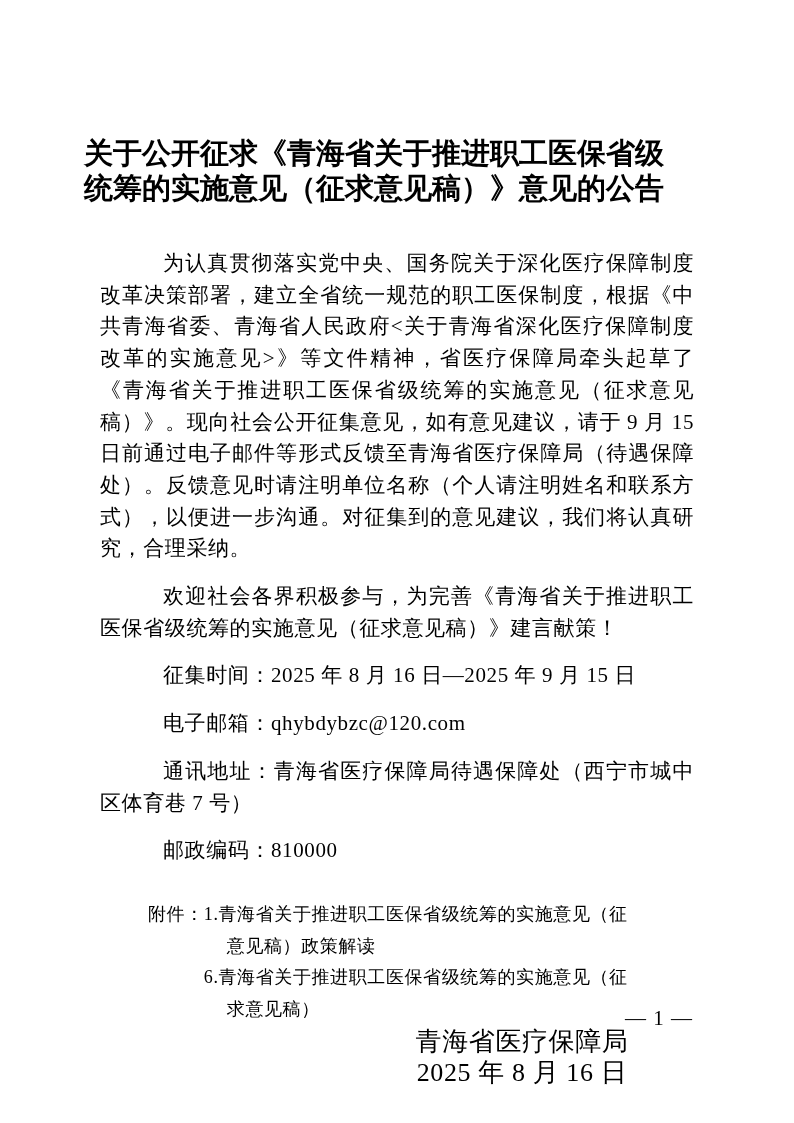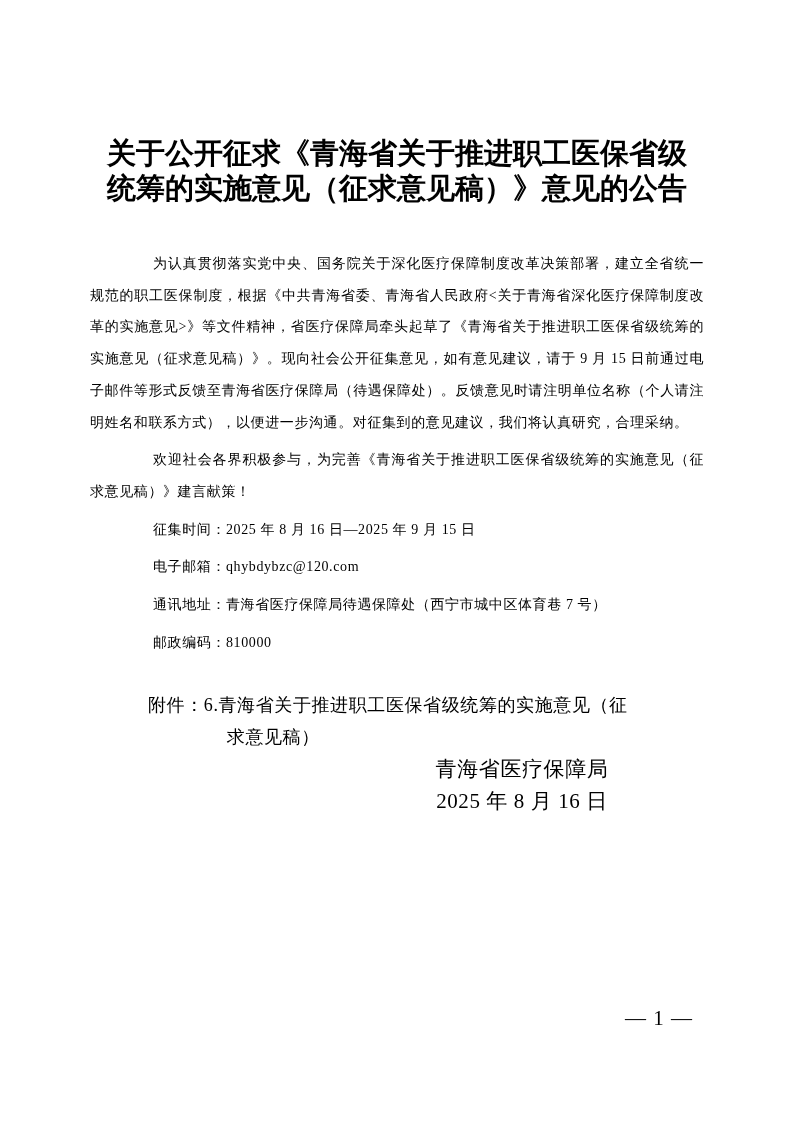--- a/index.html
+++ b/index.html
@@ -17,27 +17,27 @@
     color: #000000;
     font-family: "Liberation Serif", "DejaVu Serif", serif;
     overflow: hidden;
   }
   .doc-title {
     margin: 0;
     padding-top: 136px;
     font-size: 29px;
     line-height: 35px;
     font-weight: bold;
-    text-align: center;
+    text-align: left;
     letter-spacing: 0;
   }
   .title-line { display: block; }
   .para {
-    margin: 6px;
-    font-size: 14px;
+    margin: 16px;
+    font-size: 21px;
     line-height: 31.7px;
     letter-spacing: 0.6px;
     text-align: justify;
     text-indent: 63px;
     font-family: Liberation Serif, serif;
   }
   .para.first { margin-top: 42px; }
   .attachments {
     display: flex;
     margin-top: 32px;
@@ -47,21 +47,21 @@
     letter-spacing: 0.6px;
   }
   .att-label { white-space: nowrap; flex: none; }
   .att-items { flex: none; }
   .att-line { white-space: nowrap; }
   .att-cont { padding-left: 23px; }
   .signature {
     margin-left: 270px;
     width: 336px;
     text-align: center;
-    font-size: 21px;
+    font-size: 26px;
     line-height: 31.7px;
     letter-spacing: 0.6px;
   }
   .page-number {
     position: absolute;
     top: 1006px;
     right: 101px;
     font-size: 21px;
     letter-spacing: 1px;
     white-space: nowrap;
@@ -82,20 +82,24 @@
 
   <p class="para">征集时间：2025 年 8 月 16 日—2025 年 9 月 15 日</p>
   <p class="para">电子邮箱：qhybdybzc@120.com</p>
   <p class="para">通讯地址：青海省医疗保障局待遇保障处（西宁市城中区体育巷 7 号）</p>
   <p class="para">邮政编码：810000</p>
 
   <div class="attachments">
     <span class="att-label">附件：</span>
     <div class="att-items">
       <div class="att-item">
+        <div class="att-line">1.青海省关于推进职工医保省级统筹的实施意见（征</div>
+        <div class="att-line att-cont">意见稿）政策解读</div>
+      </div>
+      <div class="att-item">
         <div class="att-line">6.青海省关于推进职工医保省级统筹的实施意见（征</div>
         <div class="att-line att-cont">求意见稿）</div>
       </div>
     </div>
   </div>
 
   <div class="signature">
     <div class="sig-org">青海省医疗保障局</div>
     <div class="sig-date">2025 年 8 月 16 日</div>
   </div>

